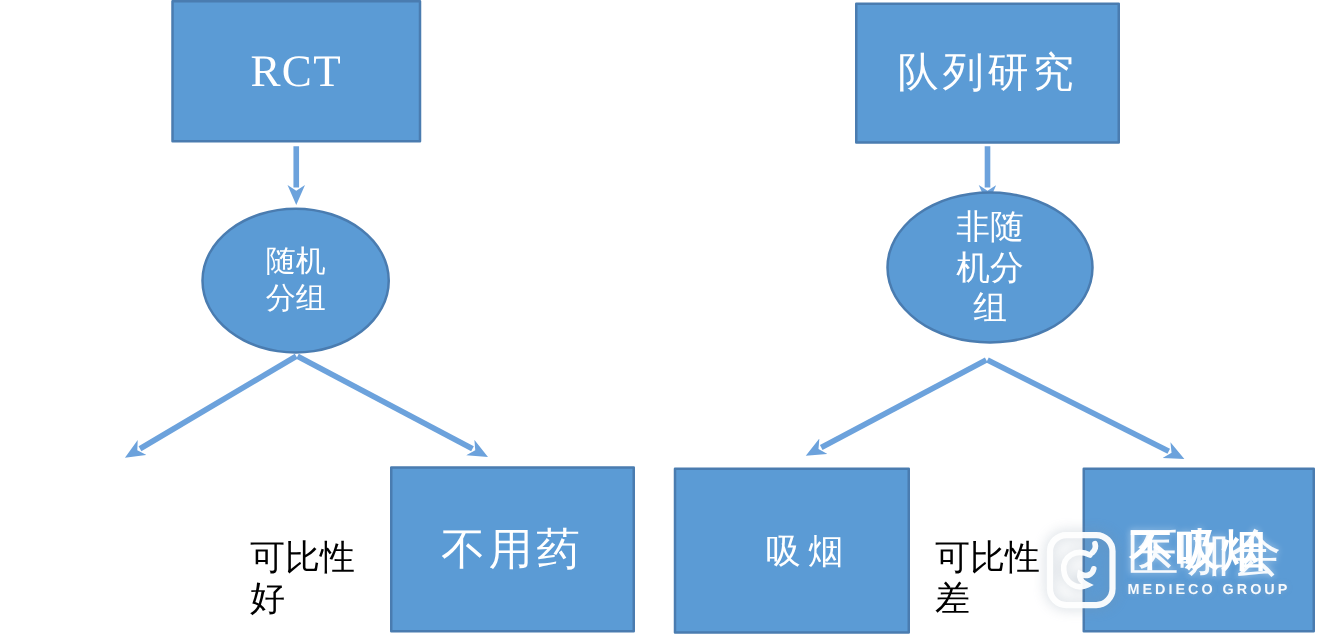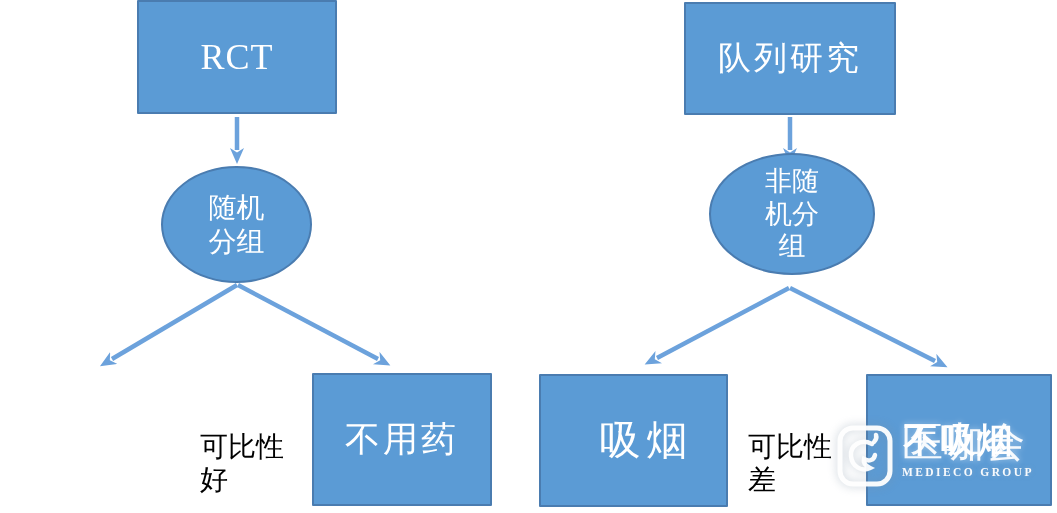--- a/index.html
+++ b/index.html
@@ -25,25 +25,25 @@
     box-sizing:border-box;
     display:flex;align-items:center;justify-content:center;
     color:var(--box-text,#ffffff);
     text-align:center;
   }
   .rect{border-radius:1px;}
   .ellipse{border-radius:50%;}
   .node .ln{display:block;line-height:1.2;}
   .box-rct{left:137px;top:0px;width:200px;height:114px;font-size:36px;letter-spacing:1px;}
   .box-cohort{left:684px;top:2px;width:212px;height:113px;font-size:33px;letter-spacing:3px;text-align:right;}
-  .ell-left{left:161px;top:166px;width:151px;height:117px;font-size:28px;}
+  .ell-left{left:161px;top:166px;width:151px;height:117px;font-size:24px;}
   .ell-right{left:709px;top:153px;width:166px;height:122px;font-size:27px;}
   .box-a1{left:0px;top:374px;width:179px;height:133px;font-size:36px;letter-spacing:8px;}
-  .box-a2{left:312px;top:373px;width:180px;height:133px;font-size:35px;letter-spacing:3px;}
-  .box-b1{left:539px;top:374px;width:189px;height:133px;font-size:41px;letter-spacing:6px;padding-left:26px;}
+  .box-a2{left:312px;top:373px;width:196px;height:133px;font-size:35px;letter-spacing:3px;}
+  .box-b1{left:539px;top:374px;width:189px;height:133px;font-size:28px;letter-spacing:6px;padding-left:26px;}
   .box-b2{left:866px;top:374px;width:186px;height:132px;font-size:35px;letter-spacing:2px;font-weight:bold;}
   .note{
     position:absolute;
     color:var(--note-text,#000000);
     font-size:28px;line-height:33px;
     font-family:"Liberation Serif","DejaVu Serif",serif;
   }
   .note .ln{display:block;}
   .note-left{left:200px;top:430px;width:100px;}
   .note-right{left:748px;top:430px;width:100px;}
@@ -58,21 +58,21 @@
     font-size:41px;line-height:44px;
     font-family:"Liberation Sans","DejaVu Sans",sans-serif;
     font-weight:normal;letter-spacing:0px;
     text-shadow:0 0 6px rgba(255,255,255,0.55);
     white-space:nowrap;
   }
   .wm-sub{
     margin-top:2px;
     color:rgba(255,255,255,0.95);
     font-size:11.5px;line-height:13px;
-    font-family:Liberation Serif, serif;
+    font-family:Liberation Sans, sans-serif;
     font-weight:bold;letter-spacing:2.4px;
     white-space:nowrap;
     text-shadow:0 0 4px rgba(160,180,200,0.5);
   }
 </style>
 </head>
 <body>
 
 <div class="canvas">
 

